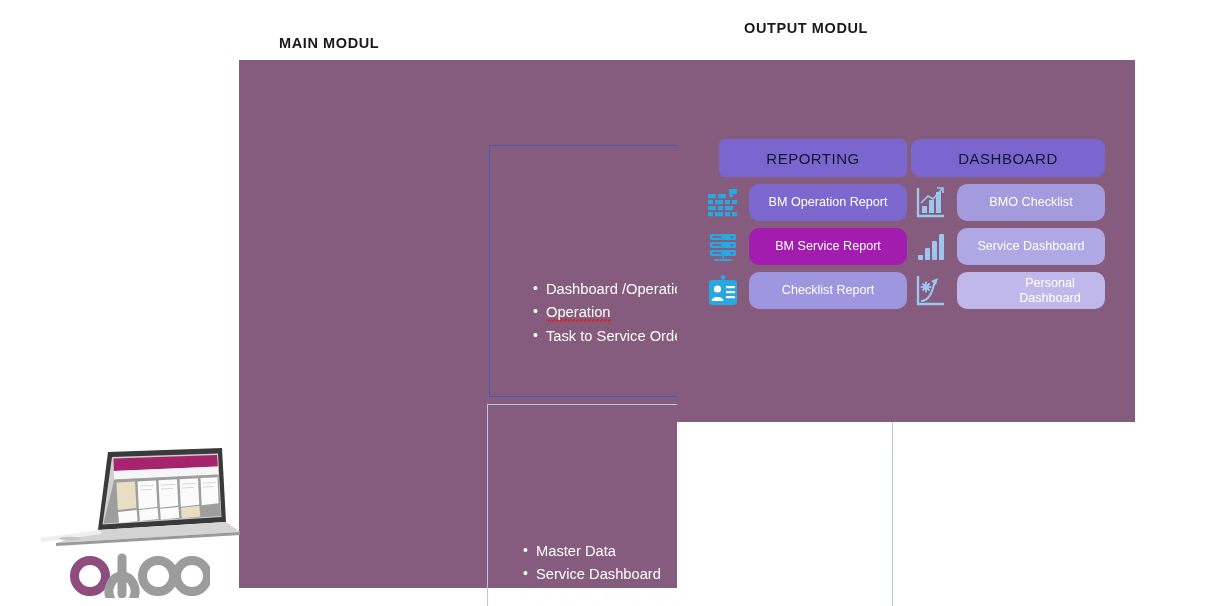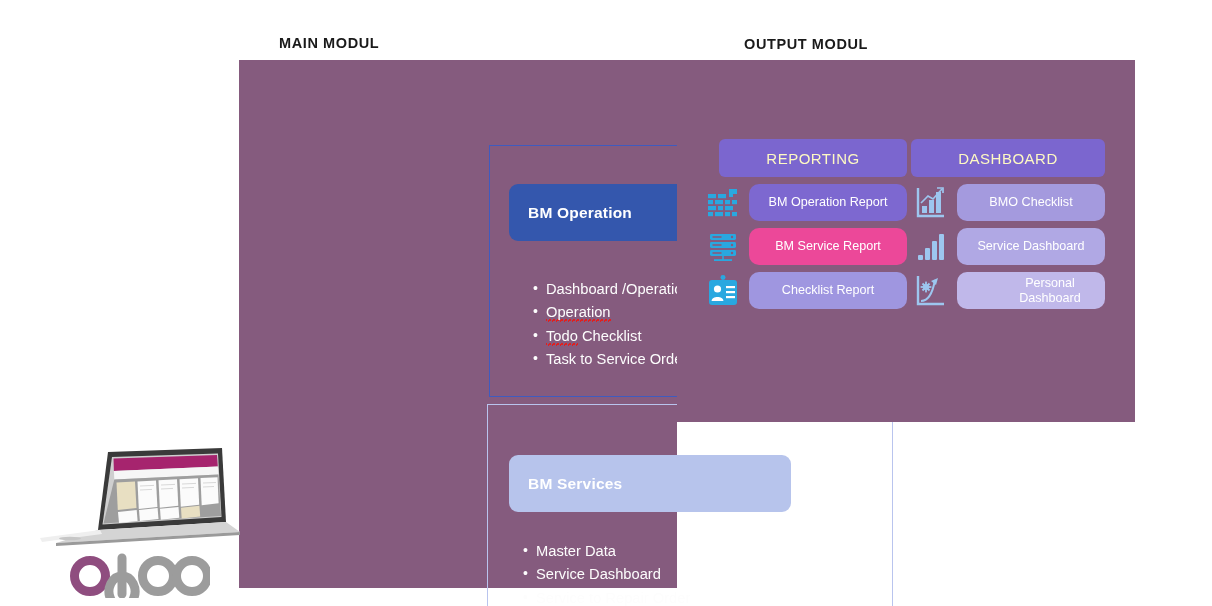--- a/index.html
+++ b/index.html
@@ -14,21 +14,21 @@
   
   .sec-title {
     position: absolute;
     font-size: 14.5px;
     font-weight: bold;
     letter-spacing: 0.6px;
     color: #1a1a1a;
     white-space: nowrap;
   }
   #title-main   { left: 279px; top: 35px; }
-  #title-output { left: 744px; top: 36px; }
+  #title-output { left: 744px; top: 20px; }
 
   
   .panel { position: absolute; background: #855b7e; }
   #panel-left  { left: 239px; top: 60px; width: 438px; height: 528px; }
   #panel-right { left: 677px; top: 60px; width: 458px; height: 362px; }
 
   
   .mod-box { position: absolute; }
   #box-operation {
     left: 250px; top: 85px; width: 404px; height: 252px;
@@ -96,25 +96,25 @@
   #col-reporting { left: 26px; width: 204px; }
   #col-dashboard { left: 234px; width: 194px; }
 
   .col-head {
     height: 38px;
     border-radius: 6px;
     display: flex;
     align-items: center;
     justify-content: center;
     font-size: 15px;
-    color: #fef9c3;
+    color: #0f172a;
     letter-spacing: 0.5px;
   }
   #head-reporting { background: #7b66cf; width: 188px; margin-left: 16px; }
-  #head-dashboard { background: #7b66cf; width: 194px; }
+  #head-dashboard { background: #7b66cf; width: 194px; border-radius: 9px; }
 
   .row {
     display: flex;
     align-items: center;
     margin-top: 7px;
     height: 37px;
   }
   .row-icon {
     width: 40px; height: 36px;
     flex: 0 0 40px;
@@ -129,21 +129,21 @@
     align-items: center;
     justify-content: center;
     text-align: center;
     font-size: 12.6px;
     color: #ffffff;
     line-height: 14.5px;
     padding: 0 6px;
   }
   
   .c-r1 { background: #7d68d0; }
-  .c-r2 { background: #ec4899; }
+  .c-r2 { background: #a21caf; }
   .c-r3 { background: #9f96e0; }
   
   .c-d1 { background: #a49ade; }
   .c-d2 { background: #b0a8e4; }
   .c-d3 { background: #c0b8ea; padding-left: 44px; }
   .chip.two-line { height: 37px; }
 
   
   #artwork { position: absolute; left: 18px; top: 440px; width: 225px; height: 166px; }
 
@@ -157,32 +157,29 @@
 <body>
 
 <div id="root">
 
   <div class="sec-title" id="title-main">MAIN MODUL</div>
   <div class="sec-title" id="title-output">OUTPUT MODUL</div>
 
   <div class="panel" id="panel-left">
 
     <div class="mod-box" id="box-operation">
-      <div class="pill" id="pill-operation">BM Operation</div>
 
       <ul class="blist" id="list-operation">
         <li>Dashboard /Operation</li>
         <li><span class="sp">Operation </span></li>
-        <li><span class="sp">Todo</span><span> Checklist</span></li>
         <li>Task to Service Order</li>
       </ul>
     </div>
 
     <div class="mod-box" id="box-services">
-      <div class="pill" id="pill-services">BM Services</div>
 
       <ul class="blist" id="list-services">
         <li>Master Data</li>
         <li>Service Dashboard</li>
         <li>Service to Repair Order</li>
 
       </ul>
     </div>
   </div>
 

